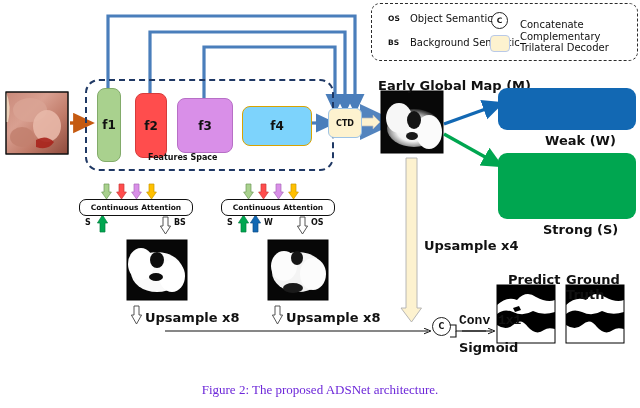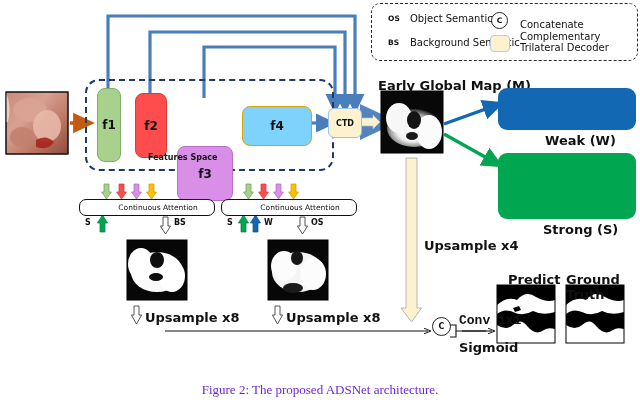--- a/index.html
+++ b/index.html
@@ -13,28 +13,28 @@
   #concat-circle{position:absolute;left:119px;top:8px;width:15px;height:15px;border:1.3px solid #222;
                  border-radius:50%;font-size:7.5px;font-weight:bold;color:#111;text-align:center;line-height:15px;}
   #ctd-swatch{position:absolute;left:118px;top:31px;width:18px;height:15px;background:#fdf2cf;
               border:1px solid #b9c9e8;border-radius:4px;}
   
   #fspace{left:85px;top:79px;width:245px;height:88px;border:2px dashed #1f3864;border-radius:14px;}
   .fblk{position:absolute;border-radius:8px;display:flex;align-items:center;justify-content:center;
         font-size:12px;font-weight:bold;color:#111;}
   #f1{left:97px;top:88px;width:22px;height:72px;background:#a9d18e;border:1px solid #82ab6a;}
   #f2{left:135px;top:93px;width:30px;height:63px;background:#ff4d4d;border:1px solid #d63b3b;}
-  #f3{left:177px;top:98px;width:54px;height:53px;background:#d98fe8;border:1px solid #b76fc6;margin-top:48px;}
+  #f3{left:177px;top:98px;width:54px;height:53px;background:#d98fe8;border:1px solid #b76fc6;}
   #f4{left:242px;top:106px;width:68px;height:38px;background:#7dd3fc;border:1px solid #d9a300;}
   #fs-label{left:148px;top:153px;font-size:8px;font-weight:bold;color:#111;}
   #ctd{left:328px;top:108px;width:32px;height:28px;background:#fdf2cf;border:1.4px solid #9dc3e6;
        border-radius:6px;font-size:8px;}
   
   .attn{position:absolute;height:15px;border:1.2px solid #111;border-radius:7px;background:#fff;
-        font-size:7.5px;font-weight:normal;color:#111;display:flex;align-items:center;justify-content:center;padding-left:22px;}
+        font-size:7.5px;font-weight:bold;color:#111;display:flex;align-items:center;justify-content:center;}
   #attn-left{left:79px;top:199px;width:112px;}
   #attn-right{left:221px;top:199px;width:112px;}
   .tag{position:absolute;font-size:8px;font-weight:bold;color:#111;}
   .cap{position:absolute;font-size:13px;font-weight:bold;color:#111;}
   
   #weak-box{left:498px;top:88px;width:138px;height:42px;background:#1268b3;border-radius:9px;}
   #strong-box{left:498px;top:153px;width:138px;height:66px;background:#00a650;border-radius:9px;}
   
   #cnode{left:432px;top:317px;width:17px;height:17px;border:1.3px solid #222;border-radius:50%;
          font-size:8px;font-weight:bold;color:#111;text-align:center;line-height:17px;}

